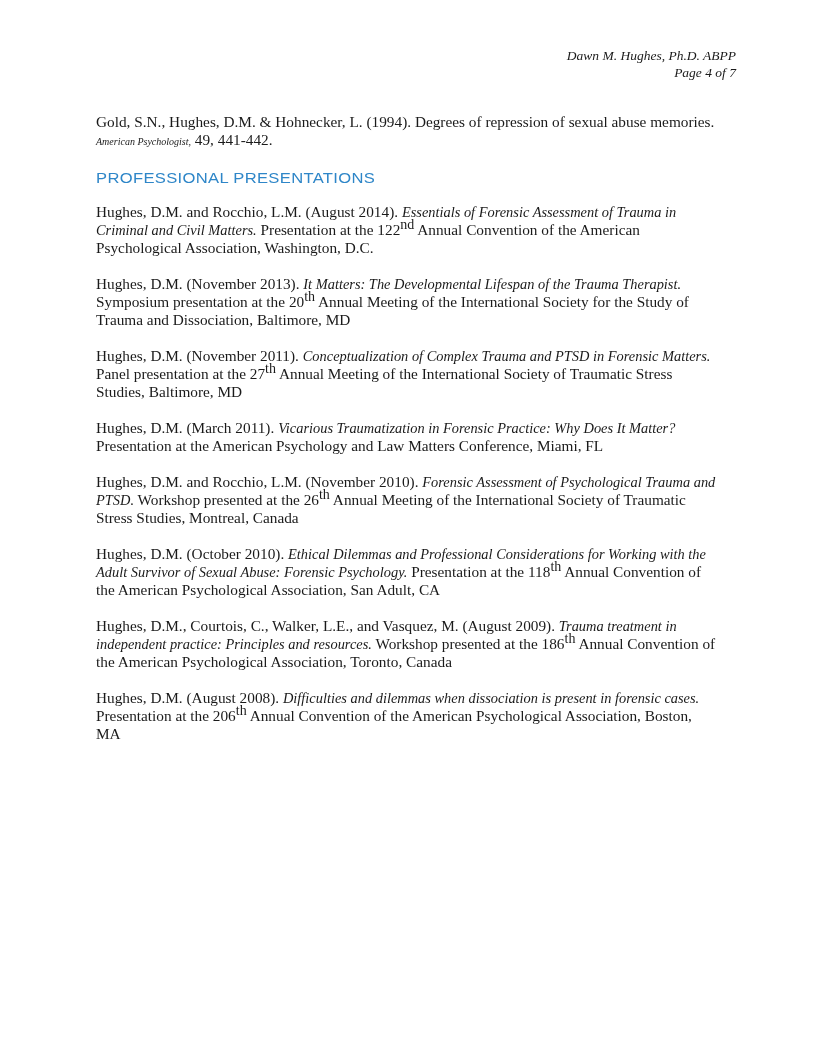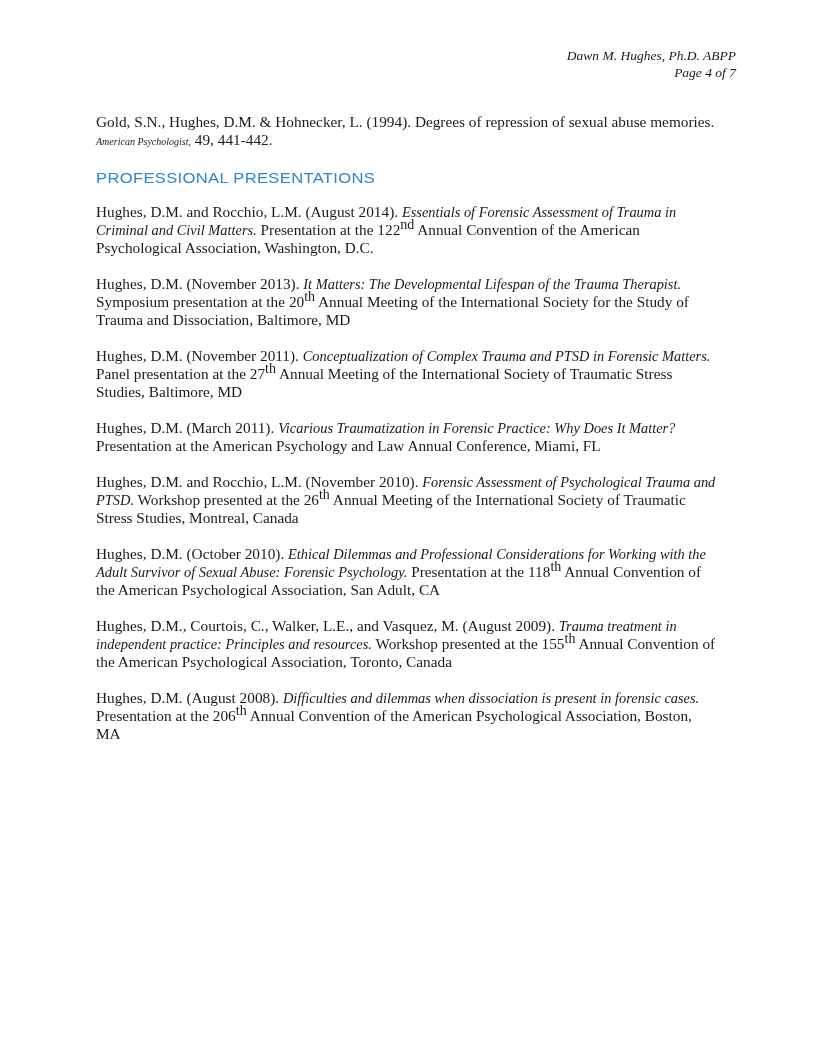--- a/index.html
+++ b/index.html
@@ -78,24 +78,24 @@
 
   <div>
     <p class="entry"><span>Hughes, D.M. and Rocchio, L.M. (August 2014).  </span><span class="title">Essentials of Forensic Assessment of Trauma in Criminal and Civil Matters.</span><span>  Presentation at the 122</span><sup>nd</sup><span> Annual Convention of the American Psychological Association, Washington, D.C.</span></p>
 
     <p class="entry"><span>Hughes, D.M. (November 2013).  </span><span class="title">It Matters: The Developmental Lifespan of the Trauma Therapist.</span><br><span> Symposium presentation at the 20</span><sup>th</sup><span> Annual Meeting of the International Society for the Study of Trauma and Dissociation, Baltimore, MD</span></p>
 
     <p class="entry"><span>Hughes, D.M. (November 2011).  </span><span class="title">Conceptualization of Complex Trauma and PTSD in Forensic Matters.</span><br><span> Panel presentation at the 27</span><sup>th</sup><span> Annual Meeting of the International Society of Traumatic Stress Studies, Baltimore, MD</span></p>
 
 
 
-    <p class="entry"><span>Hughes, D.M. (March 2011).  </span><span class="title">Vicarious Traumatization in Forensic Practice: Why Does It Matter?</span><br><span> Presentation at the American Psychology and Law Annual Conference, Miami, FL</span></p>
+    <p class="entry"><span>Hughes, D.M. (March 2011).  </span><span class="title">Vicarious Traumatization in Forensic Practice: Why Does It Matter?</span><br><span> Presentation at the American Psychology and Law Matters Conference, Miami, FL</span></p>
 
     <p class="entry"><span>Hughes, D.M. and Rocchio, L.M. (November 2010).  </span><span class="title">Forensic Assessment of Psychological Trauma and PTSD.</span><span>  Workshop presented at the 26</span><sup>th</sup><span> Annual Meeting of the International Society of Traumatic Stress Studies, Montreal, Canada</span></p>
 
     <p class="entry"><span>Hughes, D.M. (October 2010).  </span><span class="title">Ethical Dilemmas and Professional Considerations for Working with the Adult Survivor of Sexual Abuse:  Forensic Psychology.</span><span>  Presentation at the 118</span><sup>th</sup><span> Annual Convention of the American Psychological Association, San Adult, CA</span></p>
 
-    <p class="entry"><span>Hughes, D.M., Courtois, C., Walker, L.E., and Vasquez, M. (August 2009).  </span><span class="title">Trauma treatment in independent practice: Principles and resources.</span><span>  Workshop presented at the 155</span><sup>th</sup><span> Annual Convention of the American Psychological Association, Toronto, Canada</span></p>
+    <p class="entry"><span>Hughes, D.M., Courtois, C., Walker, L.E., and Vasquez, M. (August 2009).  </span><span class="title">Trauma treatment in independent practice: Principles and resources.</span><span>  Workshop presented at the 186</span><sup>th</sup><span> Annual Convention of the American Psychological Association, Toronto, Canada</span></p>
 
     <p class="entry"><span>Hughes, D.M. (August 2008).  </span><span class="title">Difficulties and dilemmas when dissociation is present in forensic cases.</span><br><span> Presentation at the 206</span><sup>th</sup><span> Annual Convention of the American Psychological Association, Boston, MA</span></p>
 
   </div>
 </div>
 
 </body></html>

